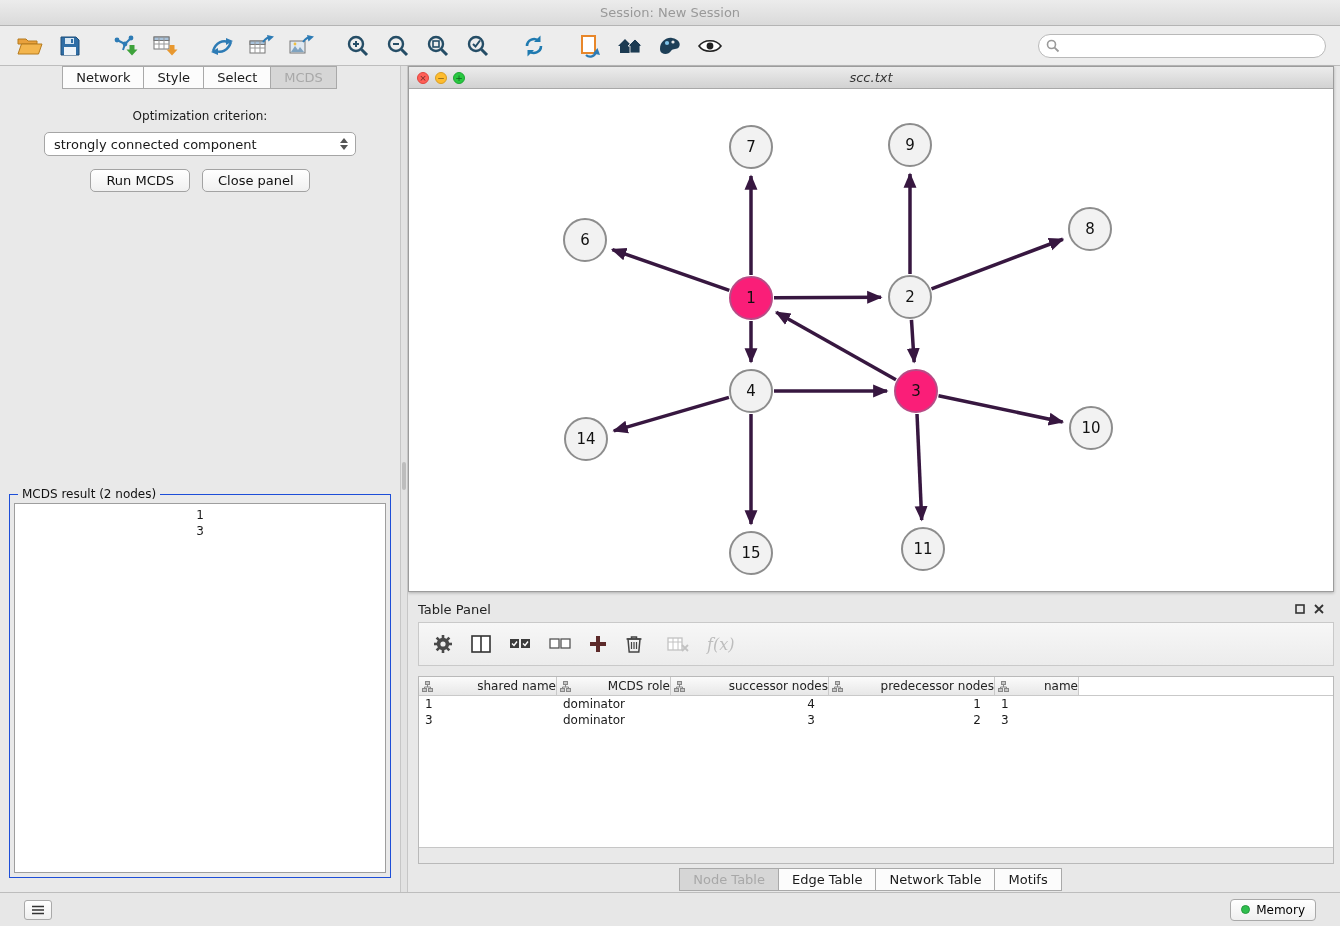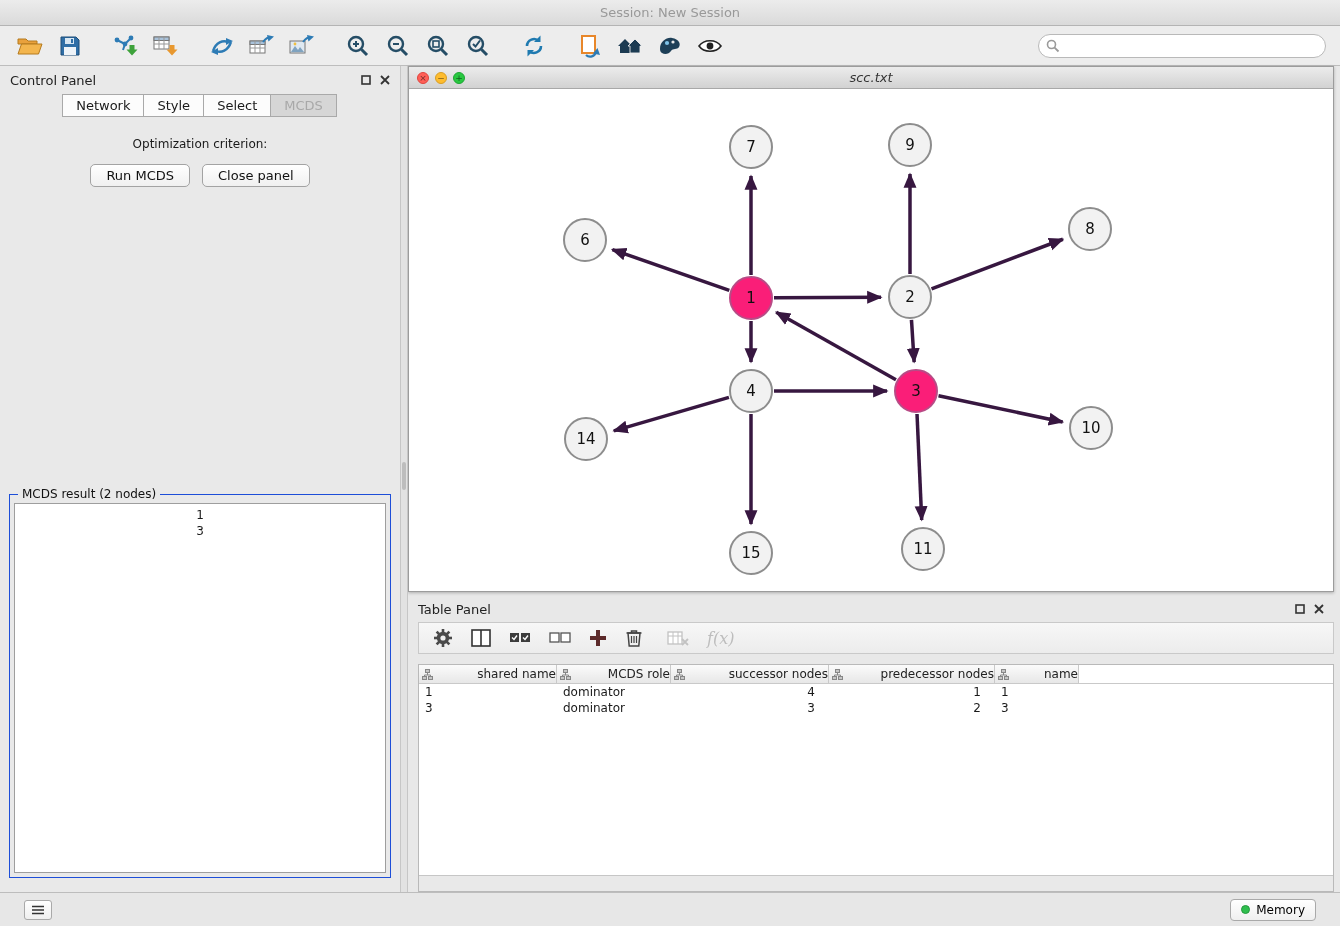--- a/index.html
+++ b/index.html
@@ -51,21 +51,21 @@
 .light.red{background:#ff5f57;border:1px solid #e0443e;}
 .light.yellow{background:#febc2e;border:1px solid #d89e24;}
 .light.green{background:#28c840;border:1px solid #1da533;}
 .netwin-title .wtitle{margin:0 auto;font-size:13px;color:#333;font-style:italic;}
 .canvas{flex:1;position:relative;overflow:hidden;}
 .vgap{height:4px;}
 
 
 .tpanel{flex:1;display:flex;flex-direction:column;min-height:0;}
 .tp-head{height:26px;}
-.tp-toolbar{height:32px;margin-left:10px;border:1px solid #c9c9c9;background:linear-gradient(#f7f7f7,#ececec);display:flex;align-items:center;gap:18px;padding:0 14px;flex:none;}
+.tp-toolbar{height:44px;margin-left:10px;border:1px solid #c9c9c9;background:linear-gradient(#f7f7f7,#ececec);display:flex;align-items:center;gap:18px;padding:0 14px;flex:none;}
 .ticon{display:flex;align-items:center;border:none;background:none;cursor:default;}
 .fx{font-family:"DejaVu Serif","Liberation Serif",serif;font-style:italic;color:#bdbdbd;font-size:16px;}
 .tablebox{flex:1;border:1px solid #b9b9b9;background:#fff;margin:10px 0 0 10px;display:flex;flex-direction:column;overflow:hidden;min-height:0;}
 .thead{display:flex;height:19px;border-bottom:1px solid #c9c9c9;flex:none;}
 .th{position:relative;background:linear-gradient(#fbfbfb,#e7e7e7);border-right:1px solid #c9c9c9;font-size:12px;display:flex;align-items:center;justify-content:flex-end;color:#222;}
 .th .attr-icon{position:absolute;left:3px;top:4px;}
 .th:nth-child(1),.tr .td:nth-child(1){width:138px;}
 .th:nth-child(2),.tr .td:nth-child(2){width:114px;}
 .th:nth-child(3),.tr .td:nth-child(3){width:158px;}
 .th:nth-child(4),.tr .td:nth-child(4){width:166px;}
@@ -220,38 +220,34 @@
         <circle cx="5.5" cy="5.5" r="4" fill="none" stroke="#9a9a9a" stroke-width="1.6"></circle>
         <path d="M8.6 8.6 L12.5 12.5" stroke="#9a9a9a" stroke-width="1.8"></path>
       </svg>
     <input type="text" placeholder="" style="">
   </div>
 </div>
 
 <div class="main">
 
   <div class="cpanel">
-    <div class="cp-head">
-      <span class="panel-title">Control Panel</span>
-      <span class="win-controls">
-        <svg width="10" height="10" viewBox="0 0 10 10">
-            <rect x="1" y="1" width="8" height="8" fill="none" stroke="#333" stroke-width="1.6"></rect>
-          </svg>
-        <svg width="10" height="10" viewBox="0 0 10 10">
-            <path d="M1 1 L9 9 M9 1 L1 9" stroke="#333" stroke-width="1.8"></path>
-          </svg>
-      </span>
-    </div>
     <div class="tabs" id="cp-tabs">
         <button class="tab">Network</button>
         <button class="tab">Style</button>
         <button class="tab">Select</button>
         <button class="tab active">MCDS</button>
       </div>
     <div class="opt-label">Optimization criterion:</div>
+    <div class="dropdown">
+      <span>strongly connected component</span>
+      <span class="chevrons">
+          <span class="chev-up"></span>
+          <span class="chev-down"></span>
+        </span>
+    </div>
     <div class="btn-row">
       <button class="pbtn">Run MCDS</button>
       <button class="pbtn">Close panel</button>
     </div>
     <div class="cp-spacer"></div>
     <div class="result-box">
       <span class="result-title">MCDS result (2 nodes)</span>
       <div class="result-inner" id="result-lines">
           <div>1</div>
           <div>3</div>
@@ -476,20 +472,26 @@
               <div class="td">3</div>
               <div class="td">dominator</div>
               <div class="td right">3</div>
               <div class="td right">2</div>
               <div class="td">3</div>
             </div>
           </div>
         <div class="hscroll"></div>
       </div>
 
+      <div class="tp-tabs" id="tp-tabs">
+          <button class="tab active">Node Table</button>
+          <button class="tab">Edge Table</button>
+          <button class="tab">Network Table</button>
+          <button class="tab">Motifs</button>
+        </div>
     </div>
   </div>
 </div>
 
 <div class="statusbar">
   <button class="sb-btn">
     <svg width="14" height="10" viewBox="0 0 14 10">
         <path d="M1 1.5 h12 M1 5 h12 M1 8.5 h12" stroke="#333" stroke-width="1.6"></path>
       </svg>
   </button>

